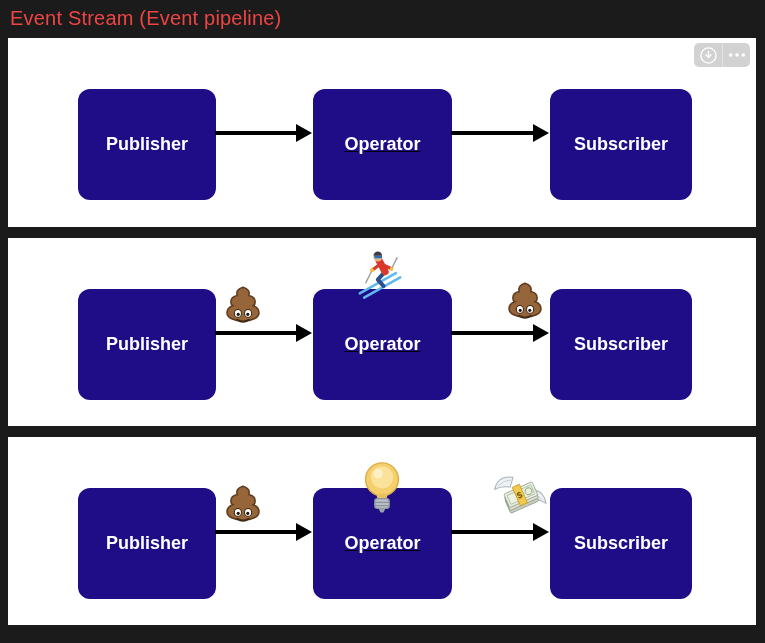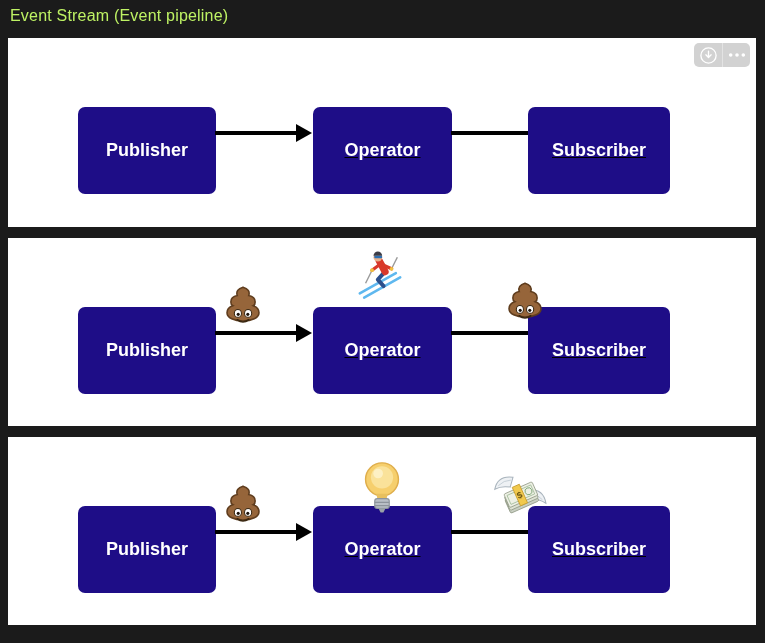--- a/index.html
+++ b/index.html
@@ -2,38 +2,38 @@
 <html><head>
 <meta charset="utf-8">
 <style>
   html,body { margin:0; padding:0; background:#1b1b1b; }
   .stage {
     position:relative; width:765px; height:643px; overflow:hidden;
     background:#1b1b1b; font-family:"Liberation Sans", sans-serif;
   }
   .page-title {
     position:absolute; left:10px; top:7px;
-    color:#bef264; font-size:16px; letter-spacing:.2px;
+    color:#ef4444; font-size:20px; letter-spacing:.2px;
   }
   .panel {
     position:absolute; left:8px; width:748px; background:#ffffff;
   }
   .p1 { top:38px;  height:189px; }
   .p2 { top:238px; height:188px; }
   .p3 { top:437px; height:188px; }
 
   .node {
-    position:absolute; top:51px; height:87px;
-    background:#1e0d87; border-radius:7px;
-    display:flex; align-items:center; justify-content:center;margin-top:18px;
+    position:absolute; top:51px; height:111px;
+    background:#1e0d87; border-radius:12px;
+    display:flex; align-items:center; justify-content:center;
   }
   .node span { color:#ffffff; font-weight:bold; font-size:18px; }
   .n1 { left:70px;  width:138px; }
   .n2 { left:305px; width:139px;text-decoration:underline; }
-  .n3 { left:520px; width:142px;text-decoration:underline; }
+  .n3 { left:542px; width:142px; }
 
   .arrow {
     position:absolute; top:93px; height:4px; background:#000;
   }
   .arrow::after {
     content:""; position:absolute; right:-15px; top:-7px;
     border-left:16px solid #000;
     border-top:9px solid transparent;
     border-bottom:9px solid transparent;
   }

